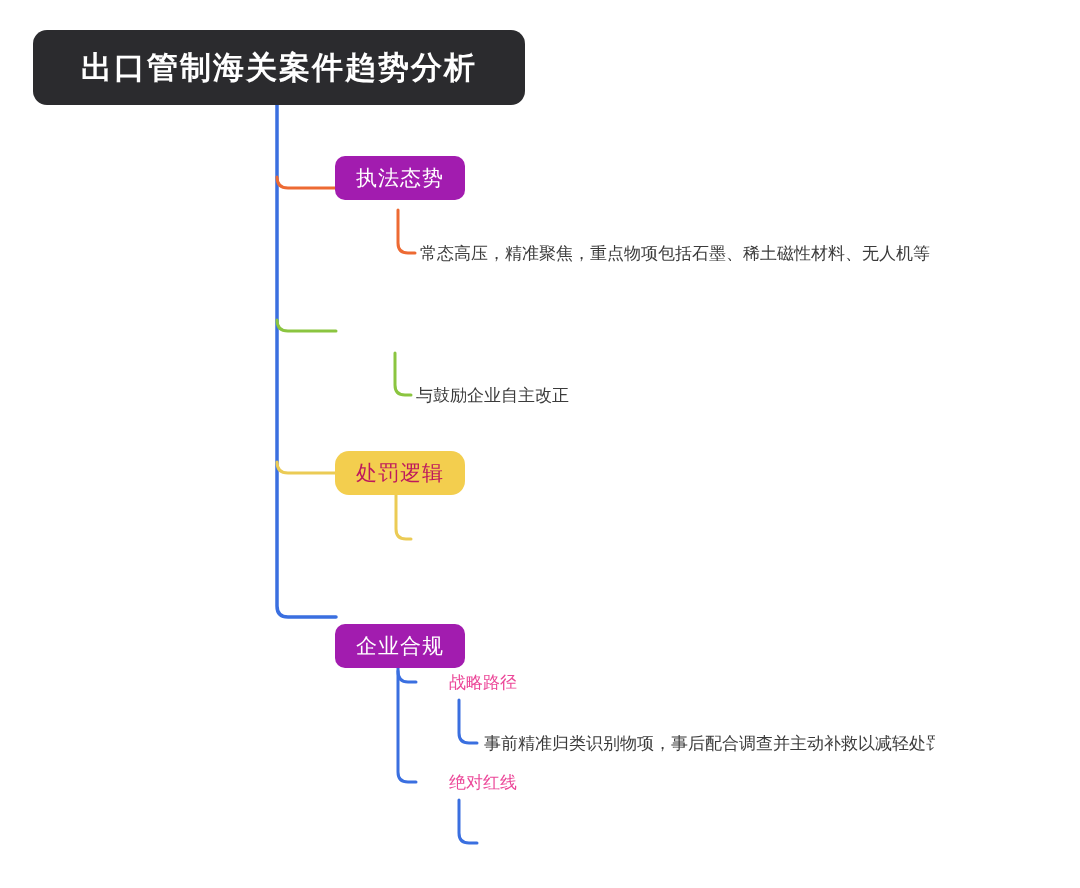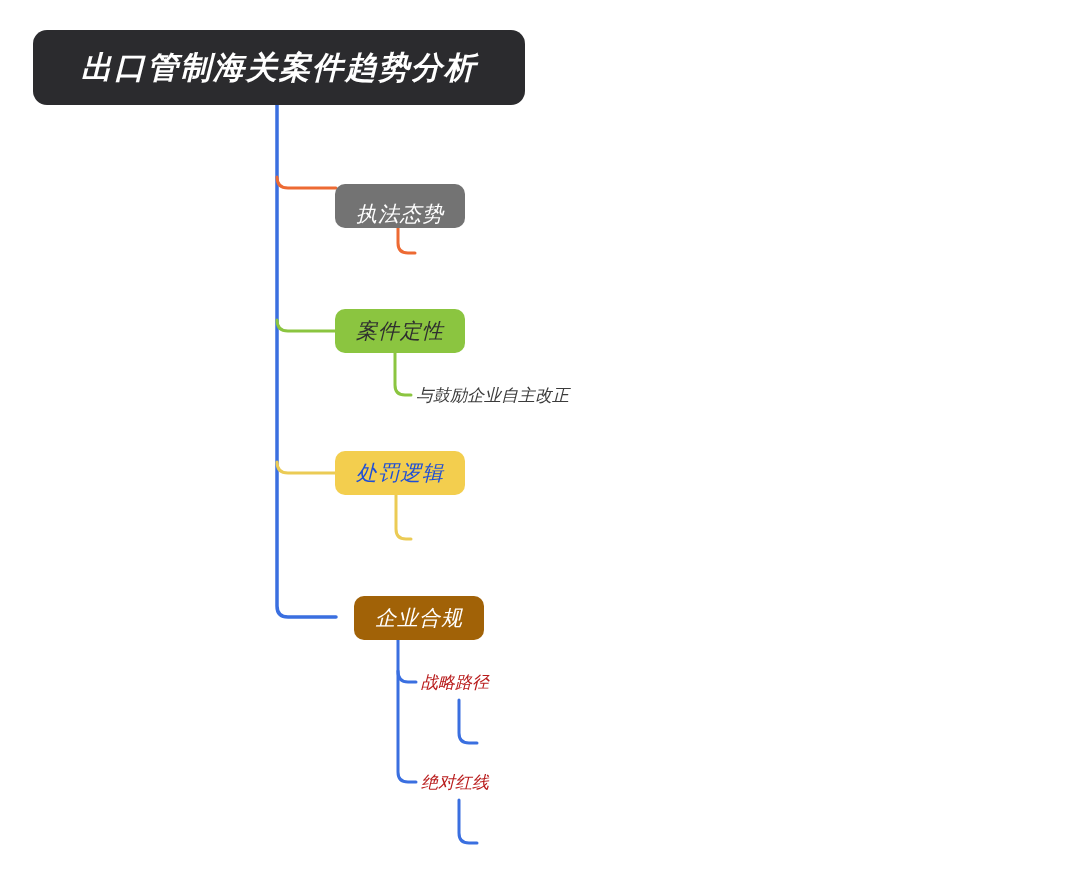--- a/index.html
+++ b/index.html
@@ -7,21 +7,20 @@
     padding: 0;
     background: #ffffff;
     font-family: "Liberation Sans", "DejaVu Sans", sans-serif;
   }
   .canvas {
     position: relative;
     width: 935px;
     height: 888px;
     background: #ffffff;
     overflow: hidden;
-    font-style: italic;
   }
   .connectors {
     position: absolute;
     left: 0;
     top: 0;
     width: 1080px;
     height: 888px;
     pointer-events: none;
   }
   .node {
@@ -46,40 +45,41 @@
   }
   .branch-node {
     left: 335px;
     height: 44px;
     padding: 0 21px;
     border-radius: 10px;
     font-size: 21px;
     font-weight: 500;
     letter-spacing: 1px;
   }
-  .branch-enforcement { top: 184px; background: #737373; color: #ffffff; align-items: flex-end; }
+  .branch-enforcement { top: 156px; background: #a21caf; color: #ffffff; }
   .branch-case       { top: 309px; background: #8bc540; color: #2f2f2f; }
-  .branch-penalty    { top: 451px; background: #f3ce4e; color: #1d4ed8; }
-  .branch-compliance { top: 596px; background: #a16207; color: #ffffff; margin-left: 19px; }
+  .branch-penalty    { top: 451px; background: #f3ce4e; color: #be185d; border-radius: 14px; }
+  .branch-compliance { top: 624px; background: #a21caf; color: #ffffff; }
   .leaf-text {
     position: absolute;
     color: #3b3b3b;
     font-size: 17px;
     line-height: 20px;
     white-space: nowrap;
   }
   .leaf-enforcement { left: 420px; top: 244px; }
   .leaf-case        { left: 416px; top: 386px; }
   .leaf-penalty     { left: 416px; top: 530px; }
   .sub-node {
     position: absolute;
-    color: #b91c1c;
+    color: #ec4899;
     font-size: 17px;
     line-height: 20px;
     white-space: nowrap;
+    margin-left: 28px;
   }
   .sub-strategy { left: 421px; top: 673px; }
   .sub-redline  { left: 421px; top: 773px; text-align: center; }
   .leaf-strategy { left: 484px; top: 734px; }
   .leaf-redline  { left: 484px; top: 834px; }
 </style>
 </head>
 <body>
 
 <div class="canvas">
@@ -103,31 +103,30 @@
     <path d="M459 800 V833 Q459 843 469 843 H477" fill="none" stroke="#3A6FE0" stroke-width="3" stroke-linecap="round"></path>
   </svg>
 
   <div class="node root-node">
     <span>出口管制海关案件趋势分析</span>
   </div>
 
   <div class="node branch-node branch-enforcement">
     <span>执法态势</span>
   </div>
+  <div class="leaf-text leaf-enforcement">常态高压，精准聚焦，重点物项包括石墨、稀土磁性材料、无人机等</div>
 
-  <div class="node branch-node branch-case">
-    <span>案件定性</span>
-  </div>
   <div class="leaf-text leaf-case">与鼓励企业自主改正</div>
 
   <div class="node branch-node branch-penalty">
     <span>处罚逻辑</span>
   </div>
 
   <div class="node branch-node branch-compliance">
     <span>企业合规</span>
   </div>
 
   <div class="sub-node sub-strategy">战略路径</div>
+  <div class="leaf-text leaf-strategy">事前精准归类识别物项，事后配合调查并主动补救以减轻处罚</div>
 
   <div class="sub-node sub-redline">绝对红线</div>
 
 </div>
 
 </body></html>

